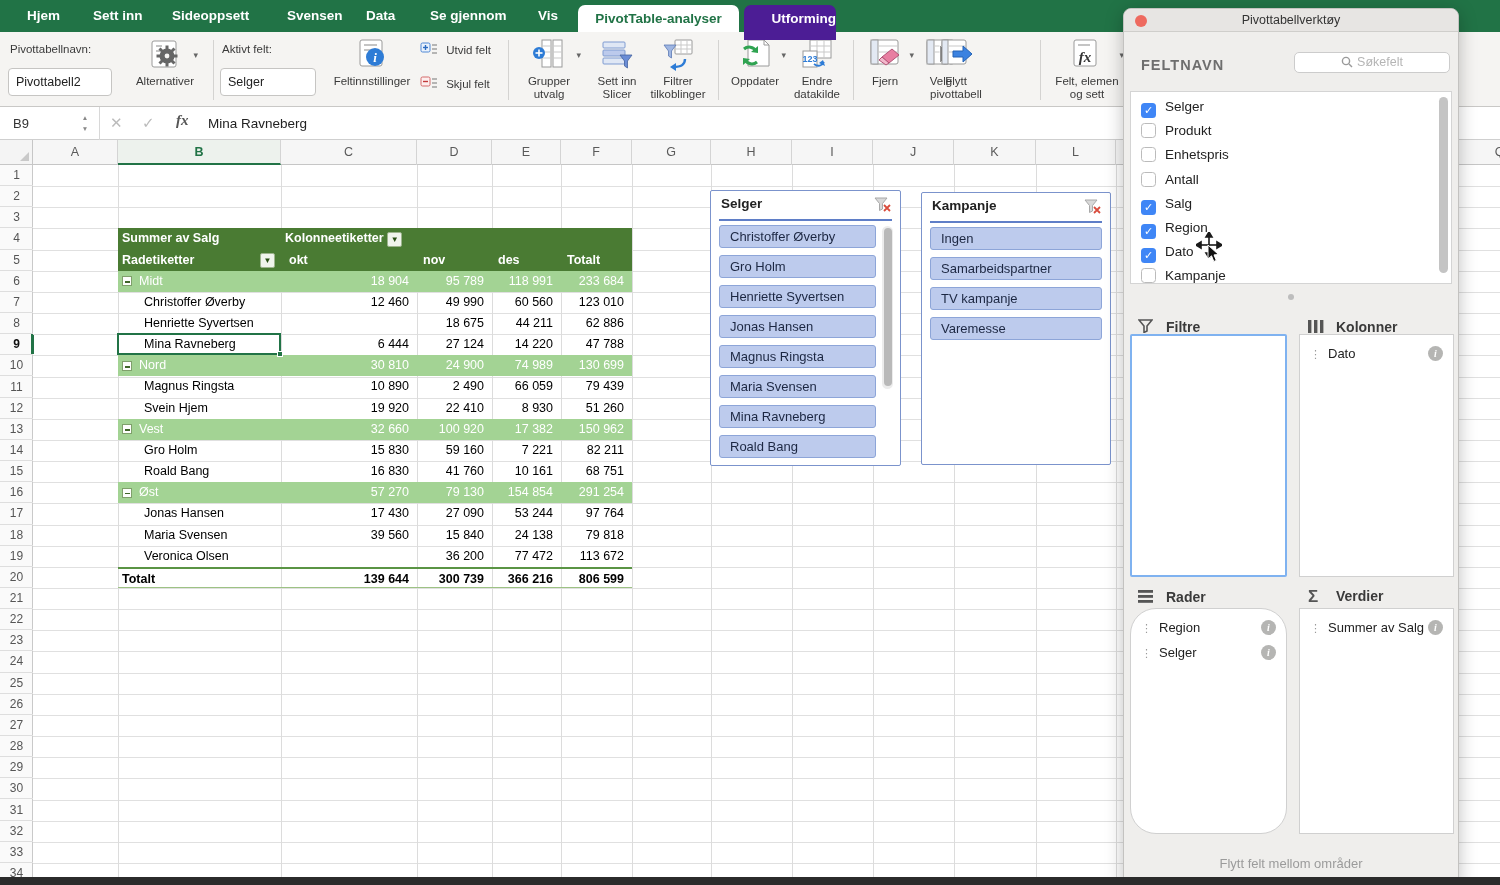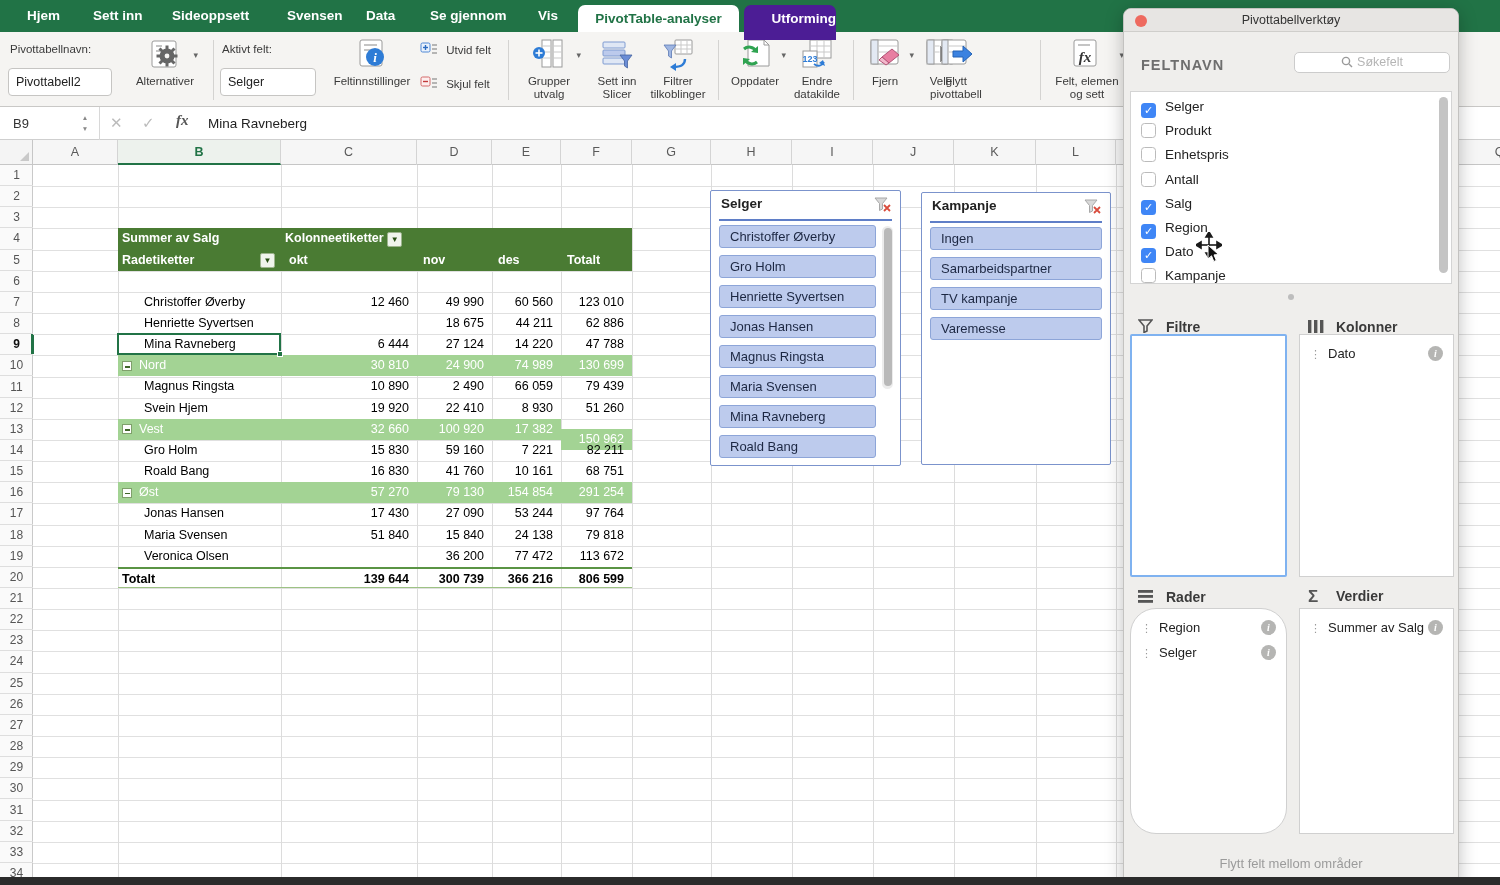--- a/index.html
+++ b/index.html
@@ -447,20 +447,27 @@
             <div class="pcell phdr plabel" style="width: 163px; padding-left: 4px;">Summer av Salg</div>
             <div class="pcell phdr plabel" style="width: 351px; padding-left: 4px;"><span>Kolonneetiketter</span> <span class="dropbtn">▼</span></div>
           </div>
           <div class="prow" style="top: 21.15px; height: 21.15px;">
             <div class="pcell phdr plabel" style="width: 163px; padding-left: 4px;"><span>Radetiketter</span><span class="dropbtn" style="float:right;margin:3px 6px 0 0;">▼</span></div>
             <div class="pcell phdr plabel" style="width: 136px; padding-left: 8px;">okt</div>
             <div class="pcell phdr plabel" style="width: 75px; padding-left: 6px;">nov</div>
             <div class="pcell phdr plabel" style="width: 69px; padding-left: 6px;">des</div>
             <div class="pcell phdr plabel" style="width: 71px; padding-left: 6px;">Totalt</div>
           </div>
+          <div class="prow" style="top: 42.3px; height: 21.15px;">
+            <div class="pcell plabel pgroup" style="width: 163px;"><span class="collapsebox"></span>Midt</div>
+            <div class="pcell num pgroup" style="width: 136px;">18 904</div>
+            <div class="pcell num pgroup" style="width: 75px;">95 789</div>
+            <div class="pcell num pgroup" style="width: 69px;">118 991</div>
+            <div class="pcell num pgroup" style="width: 71px;">233 684</div>
+          </div>
           <div class="prow" style="top: 63.45px; height: 21.15px;">
             <div class="pcell plabel " style="width: 163px; padding-left: 26px;">Christoffer Øverby</div>
             <div class="pcell num " style="width: 136px;">12 460</div>
             <div class="pcell num " style="width: 75px;">49 990</div>
             <div class="pcell num " style="width: 69px;">60 560</div>
             <div class="pcell num " style="width: 71px;">123 010</div>
           </div>
           <div class="prow" style="top: 84.6px; height: 21.15px;">
             <div class="pcell plabel " style="width: 163px; padding-left: 26px;">Henriette Syvertsen</div>
             <div class="pcell num " style="width: 136px;"></div>
@@ -494,21 +501,21 @@
             <div class="pcell num " style="width: 136px;">19 920</div>
             <div class="pcell num " style="width: 75px;">22 410</div>
             <div class="pcell num " style="width: 69px;">8 930</div>
             <div class="pcell num " style="width: 71px;">51 260</div>
           </div>
           <div class="prow" style="top: 190.35px; height: 21.15px;">
             <div class="pcell plabel pgroup" style="width: 163px;"><span class="collapsebox"></span>Vest</div>
             <div class="pcell num pgroup" style="width: 136px;">32 660</div>
             <div class="pcell num pgroup" style="width: 75px;">100 920</div>
             <div class="pcell num pgroup" style="width: 69px;">17 382</div>
-            <div class="pcell num pgroup" style="width: 71px; margin-top: 10px;">150 962</div>
+            <div class="pcell num pgroup" style="width: 71px;">150 962</div>
           </div>
           <div class="prow" style="top: 211.5px; height: 21.15px;">
             <div class="pcell plabel " style="width: 163px; padding-left: 26px;">Gro Holm</div>
             <div class="pcell num " style="width: 136px;">15 830</div>
             <div class="pcell num " style="width: 75px;">59 160</div>
             <div class="pcell num " style="width: 69px;">7 221</div>
             <div class="pcell num " style="width: 71px;">82 211</div>
           </div>
           <div class="prow" style="top: 232.65px; height: 21.15px;">
             <div class="pcell plabel " style="width: 163px; padding-left: 26px;">Roald Bang</div>
@@ -526,21 +533,21 @@
           </div>
           <div class="prow" style="top: 274.95px; height: 21.15px;">
             <div class="pcell plabel " style="width: 163px; padding-left: 26px;">Jonas Hansen</div>
             <div class="pcell num " style="width: 136px;">17 430</div>
             <div class="pcell num " style="width: 75px;">27 090</div>
             <div class="pcell num " style="width: 69px;">53 244</div>
             <div class="pcell num " style="width: 71px;">97 764</div>
           </div>
           <div class="prow" style="top: 296.1px; height: 21.15px;">
             <div class="pcell plabel " style="width: 163px; padding-left: 26px;">Maria Svensen</div>
-            <div class="pcell num " style="width: 136px;">51 840</div>
+            <div class="pcell num " style="width: 136px;">39 560</div>
             <div class="pcell num " style="width: 75px;">15 840</div>
             <div class="pcell num " style="width: 69px;">24 138</div>
             <div class="pcell num " style="width: 71px;">79 818</div>
           </div>
           <div class="prow" style="top: 317.25px; height: 21.15px;">
             <div class="pcell plabel " style="width: 163px; padding-left: 26px;">Veronica Olsen</div>
             <div class="pcell num " style="width: 136px;"></div>
             <div class="pcell num " style="width: 75px;">36 200</div>
             <div class="pcell num " style="width: 69px;">77 472</div>
             <div class="pcell num " style="width: 71px;">113 672</div>

